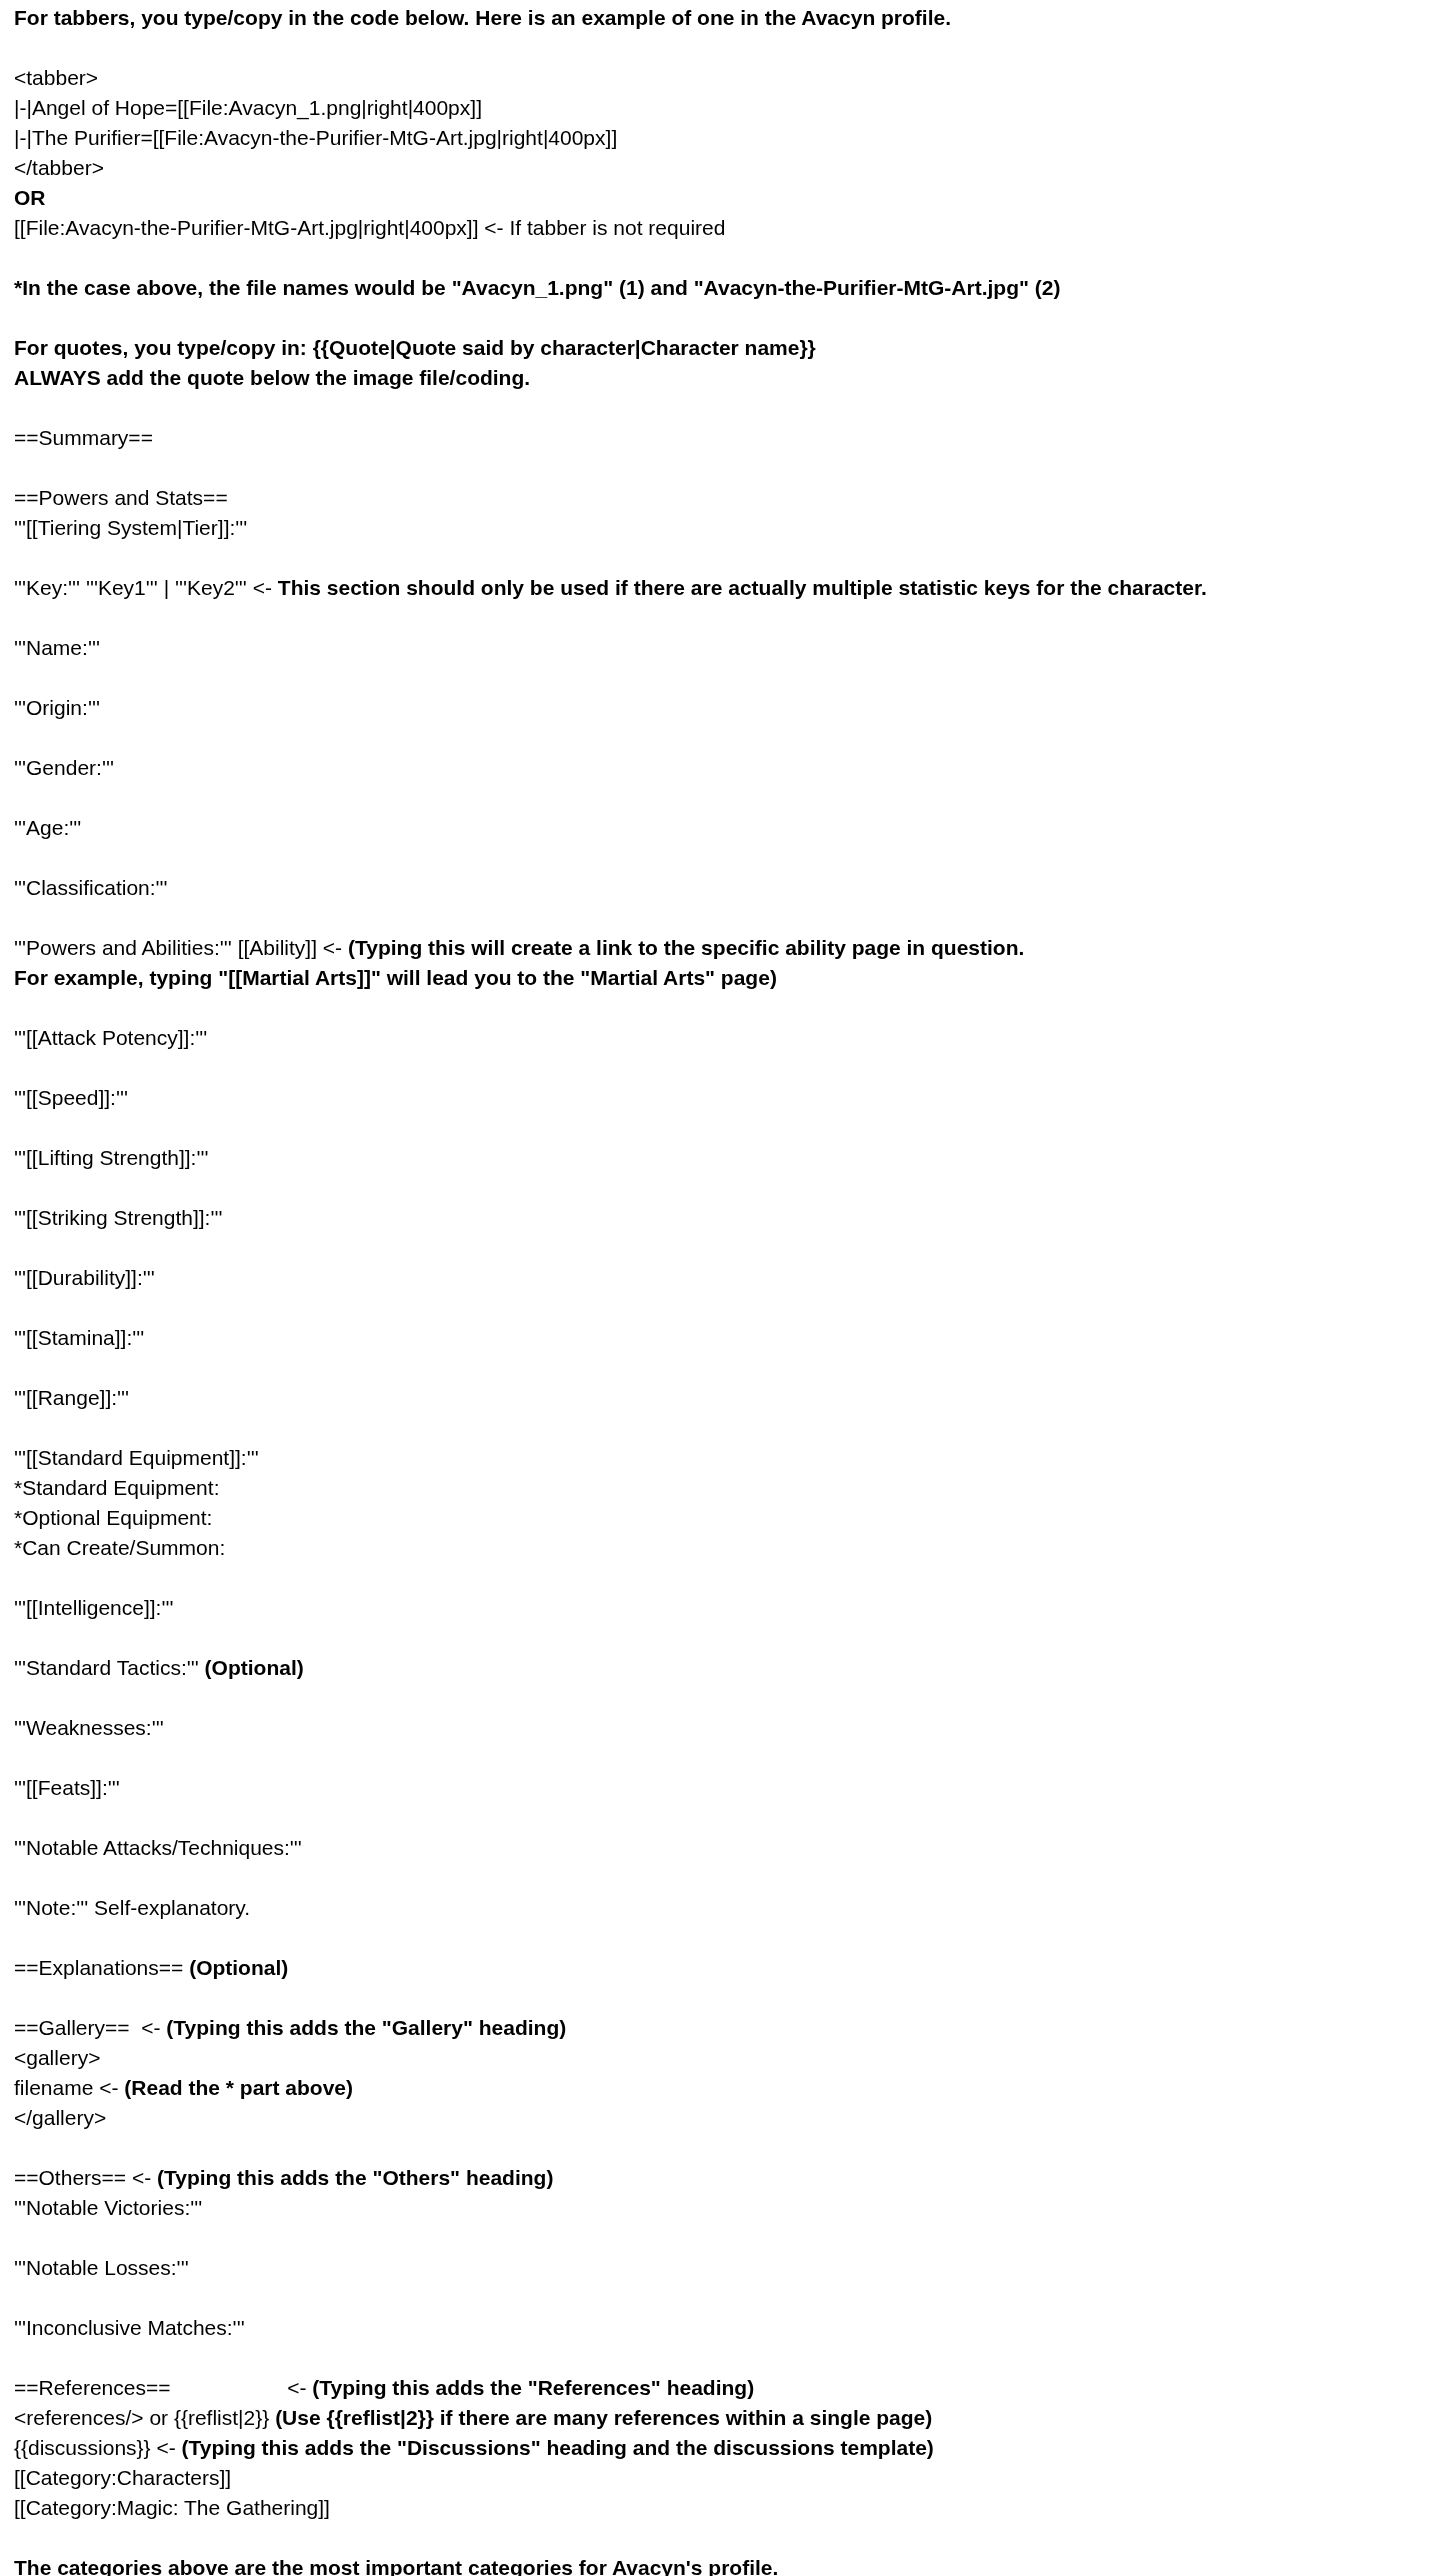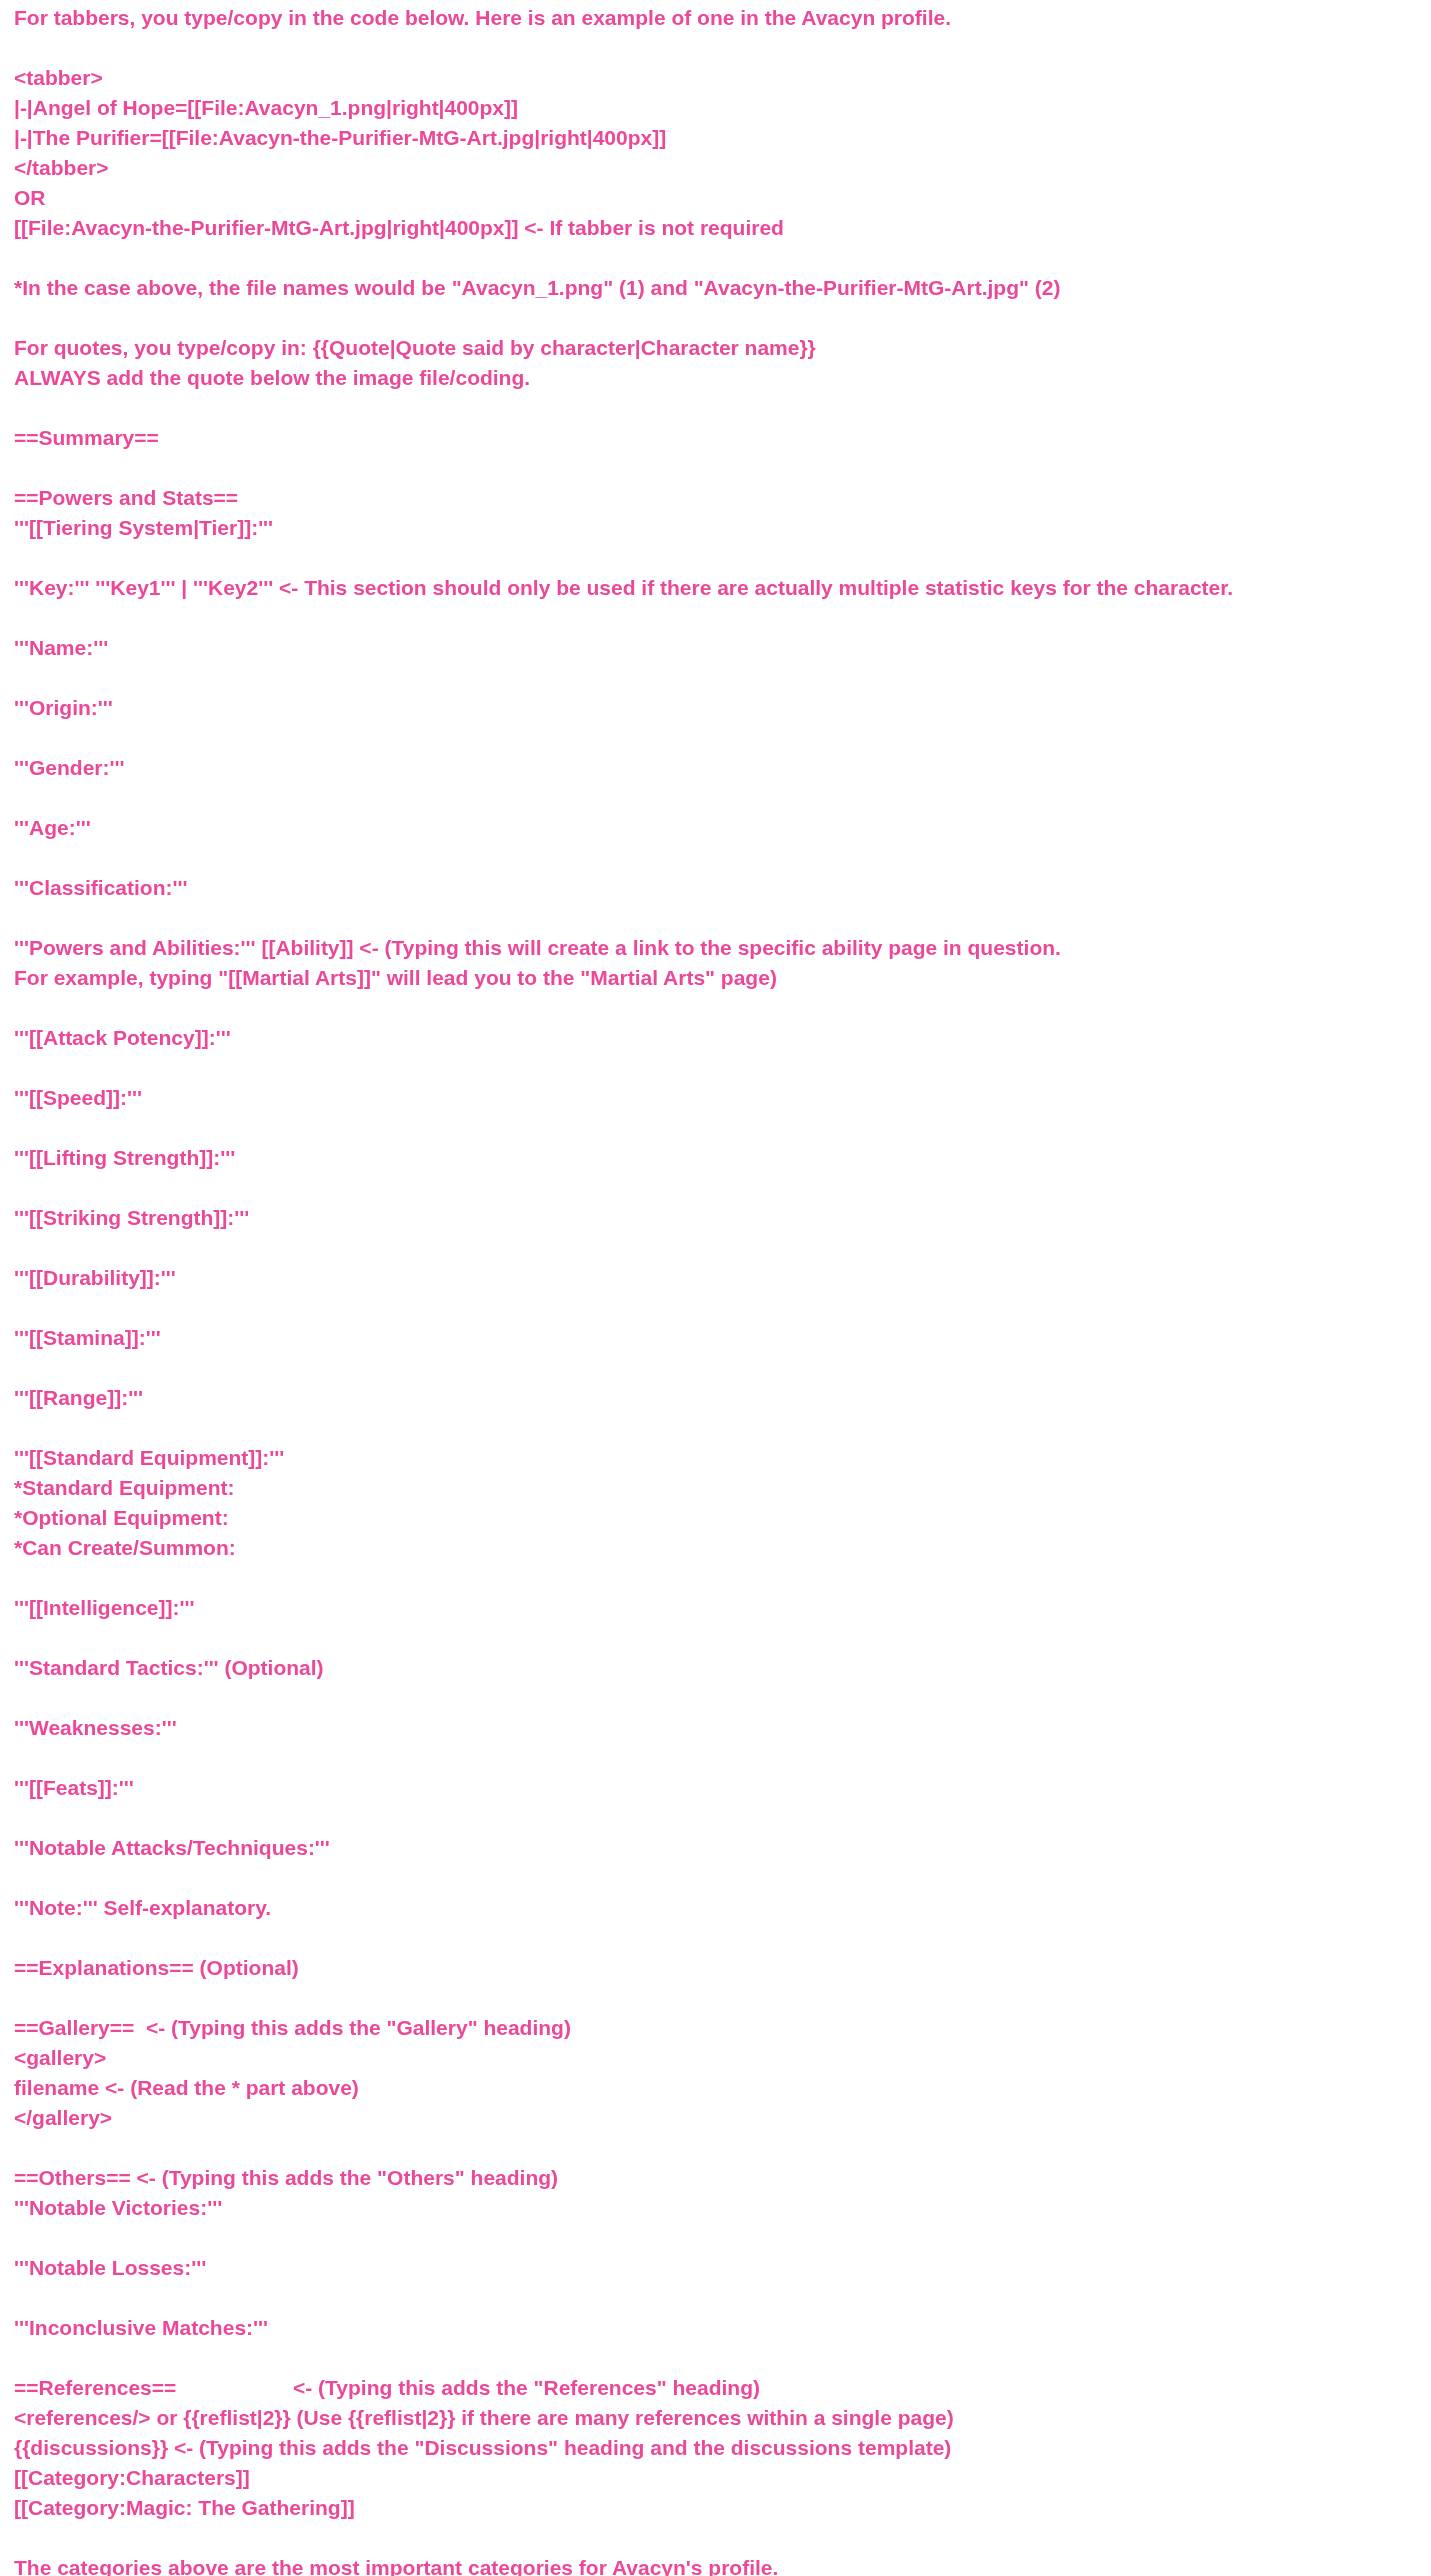--- a/index.html
+++ b/index.html
@@ -13,28 +13,28 @@
     overflow: hidden;
   }
   .doc {
     box-sizing: border-box;
     width: 1432px;
     height: 2576px;
     padding: 2.8px 0 0 14px;
     font-family: "Liberation Sans", "DejaVu Sans", sans-serif;
     font-size: 21px;
     line-height: 30px;
-    color: #ec4899;
+    color: #000000;
     white-space: pre;
     overflow: hidden;
   }
   .line {
     height: 30px;
     white-space: pre;
   }
-  .seg-regular { font-weight: 700; }
+  .seg-regular { font-weight: 400; }
   .seg-bold   { font-weight: 700; }
 </style>
 </head>
 <body>
 
 <div class="doc"><div class="line"><span class="seg-bold">For tabbers, you type/copy in the code below. Here is an example of one in the Avacyn profile.</span></div><div class="line">&nbsp;</div><div class="line"><span class="seg-regular">&lt;tabber&gt;</span></div><div class="line"><span class="seg-regular">|-|Angel of Hope=[[File:Avacyn_1.png|right|400px]]</span></div><div class="line"><span class="seg-regular">|-|The Purifier=[[File:Avacyn-the-Purifier-MtG-Art.jpg|right|400px]]</span></div><div class="line"><span class="seg-regular">&lt;/tabber&gt;</span></div><div class="line"><span class="seg-bold">OR</span></div><div class="line"><span class="seg-regular">[[File:Avacyn-the-Purifier-MtG-Art.jpg|right|400px]] &lt;- If tabber is not required</span></div><div class="line">&nbsp;</div><div class="line"><span class="seg-bold">*In the case above, the file names would be "Avacyn_1.png" (1) and "Avacyn-the-Purifier-MtG-Art.jpg" (2)</span></div><div class="line">&nbsp;</div><div class="line"><span class="seg-bold">For quotes, you type/copy in: {{Quote|Quote said by character|Character name}}</span></div><div class="line"><span class="seg-bold">ALWAYS add the quote below the image file/coding.</span></div><div class="line">&nbsp;</div><div class="line"><span class="seg-regular">==Summary==</span></div><div class="line">&nbsp;</div><div class="line"><span class="seg-regular">==Powers and Stats==</span></div><div class="line"><span class="seg-regular">'''[[Tiering System|Tier]]:'''</span></div><div class="line">&nbsp;</div><div class="line"><span class="seg-regular">'''Key:''' '''Key1''' | '''Key2''' &lt;- </span><span class="seg-bold">This section should only be used if there are actually multiple statistic keys for the character.</span></div><div class="line">&nbsp;</div><div class="line"><span class="seg-regular">'''Name:'''</span></div><div class="line">&nbsp;</div><div class="line"><span class="seg-regular">'''Origin:'''</span></div><div class="line">&nbsp;</div><div class="line"><span class="seg-regular">'''Gender:'''</span></div><div class="line">&nbsp;</div><div class="line"><span class="seg-regular">'''Age:'''</span></div><div class="line">&nbsp;</div><div class="line"><span class="seg-regular">'''Classification:'''</span></div><div class="line">&nbsp;</div><div class="line"><span class="seg-regular">'''Powers and Abilities:''' [[Ability]] &lt;- </span><span class="seg-bold">(Typing this will create a link to the specific ability page in question.</span></div><div class="line"><span class="seg-bold">For example, typing "[[Martial Arts]]" will lead you to the "Martial Arts" page)</span></div><div class="line">&nbsp;</div><div class="line"><span class="seg-regular">'''[[Attack Potency]]:'''</span></div><div class="line">&nbsp;</div><div class="line"><span class="seg-regular">'''[[Speed]]:'''</span></div><div class="line">&nbsp;</div><div class="line"><span class="seg-regular">'''[[Lifting Strength]]:'''</span></div><div class="line">&nbsp;</div><div class="line"><span class="seg-regular">'''[[Striking Strength]]:'''</span></div><div class="line">&nbsp;</div><div class="line"><span class="seg-regular">'''[[Durability]]:'''</span></div><div class="line">&nbsp;</div><div class="line"><span class="seg-regular">'''[[Stamina]]:'''</span></div><div class="line">&nbsp;</div><div class="line"><span class="seg-regular">'''[[Range]]:'''</span></div><div class="line">&nbsp;</div><div class="line"><span class="seg-regular">'''[[Standard Equipment]]:'''</span></div><div class="line"><span class="seg-regular">*Standard Equipment:</span></div><div class="line"><span class="seg-regular">*Optional Equipment:</span></div><div class="line"><span class="seg-regular">*Can Create/Summon:</span></div><div class="line">&nbsp;</div><div class="line"><span class="seg-regular">'''[[Intelligence]]:'''</span></div><div class="line">&nbsp;</div><div class="line"><span class="seg-regular">'''Standard Tactics:''' </span><span class="seg-bold">(Optional)</span></div><div class="line">&nbsp;</div><div class="line"><span class="seg-regular">'''Weaknesses:'''</span></div><div class="line">&nbsp;</div><div class="line"><span class="seg-regular">'''[[Feats]]:'''</span></div><div class="line">&nbsp;</div><div class="line"><span class="seg-regular">'''Notable Attacks/Techniques:'''</span></div><div class="line">&nbsp;</div><div class="line"><span class="seg-regular">'''Note:''' Self-explanatory.</span></div><div class="line">&nbsp;</div><div class="line"><span class="seg-regular">==Explanations== </span><span class="seg-bold">(Optional)</span></div><div class="line">&nbsp;</div><div class="line"><span class="seg-regular">==Gallery==  &lt;- </span><span class="seg-bold">(Typing this adds the "Gallery" heading)</span></div><div class="line"><span class="seg-regular">&lt;gallery&gt;</span></div><div class="line"><span class="seg-regular">filename &lt;- </span><span class="seg-bold">(Read the * part above)</span></div><div class="line"><span class="seg-regular">&lt;/gallery&gt;</span></div><div class="line">&nbsp;</div><div class="line"><span class="seg-regular">==Others== &lt;- </span><span class="seg-bold">(Typing this adds the "Others" heading)</span></div><div class="line"><span class="seg-regular">'''Notable Victories:'''</span></div><div class="line">&nbsp;</div><div class="line"><span class="seg-regular">'''Notable Losses:'''</span></div><div class="line">&nbsp;</div><div class="line"><span class="seg-regular">'''Inconclusive Matches:'''</span></div><div class="line">&nbsp;</div><div class="line"><span class="seg-regular">==References==                    &lt;- </span><span class="seg-bold">(Typing this adds the "References" heading)</span></div><div class="line"><span class="seg-regular">&lt;references/&gt; or {{reflist|2}} </span><span class="seg-bold">(Use {{reflist|2}} if there are many references within a single page)</span></div><div class="line"><span class="seg-regular">{{discussions}} &lt;- </span><span class="seg-bold">(Typing this adds the "Discussions" heading and the discussions template)</span></div><div class="line"><span class="seg-regular">[[Category:Characters]]</span></div><div class="line"><span class="seg-regular">[[Category:Magic: The Gathering]]</span></div><div class="line">&nbsp;</div><div class="line"><span class="seg-bold">The categories above are the most important categories for Avacyn's profile.</span></div></div>
 
 
 </body></html>

